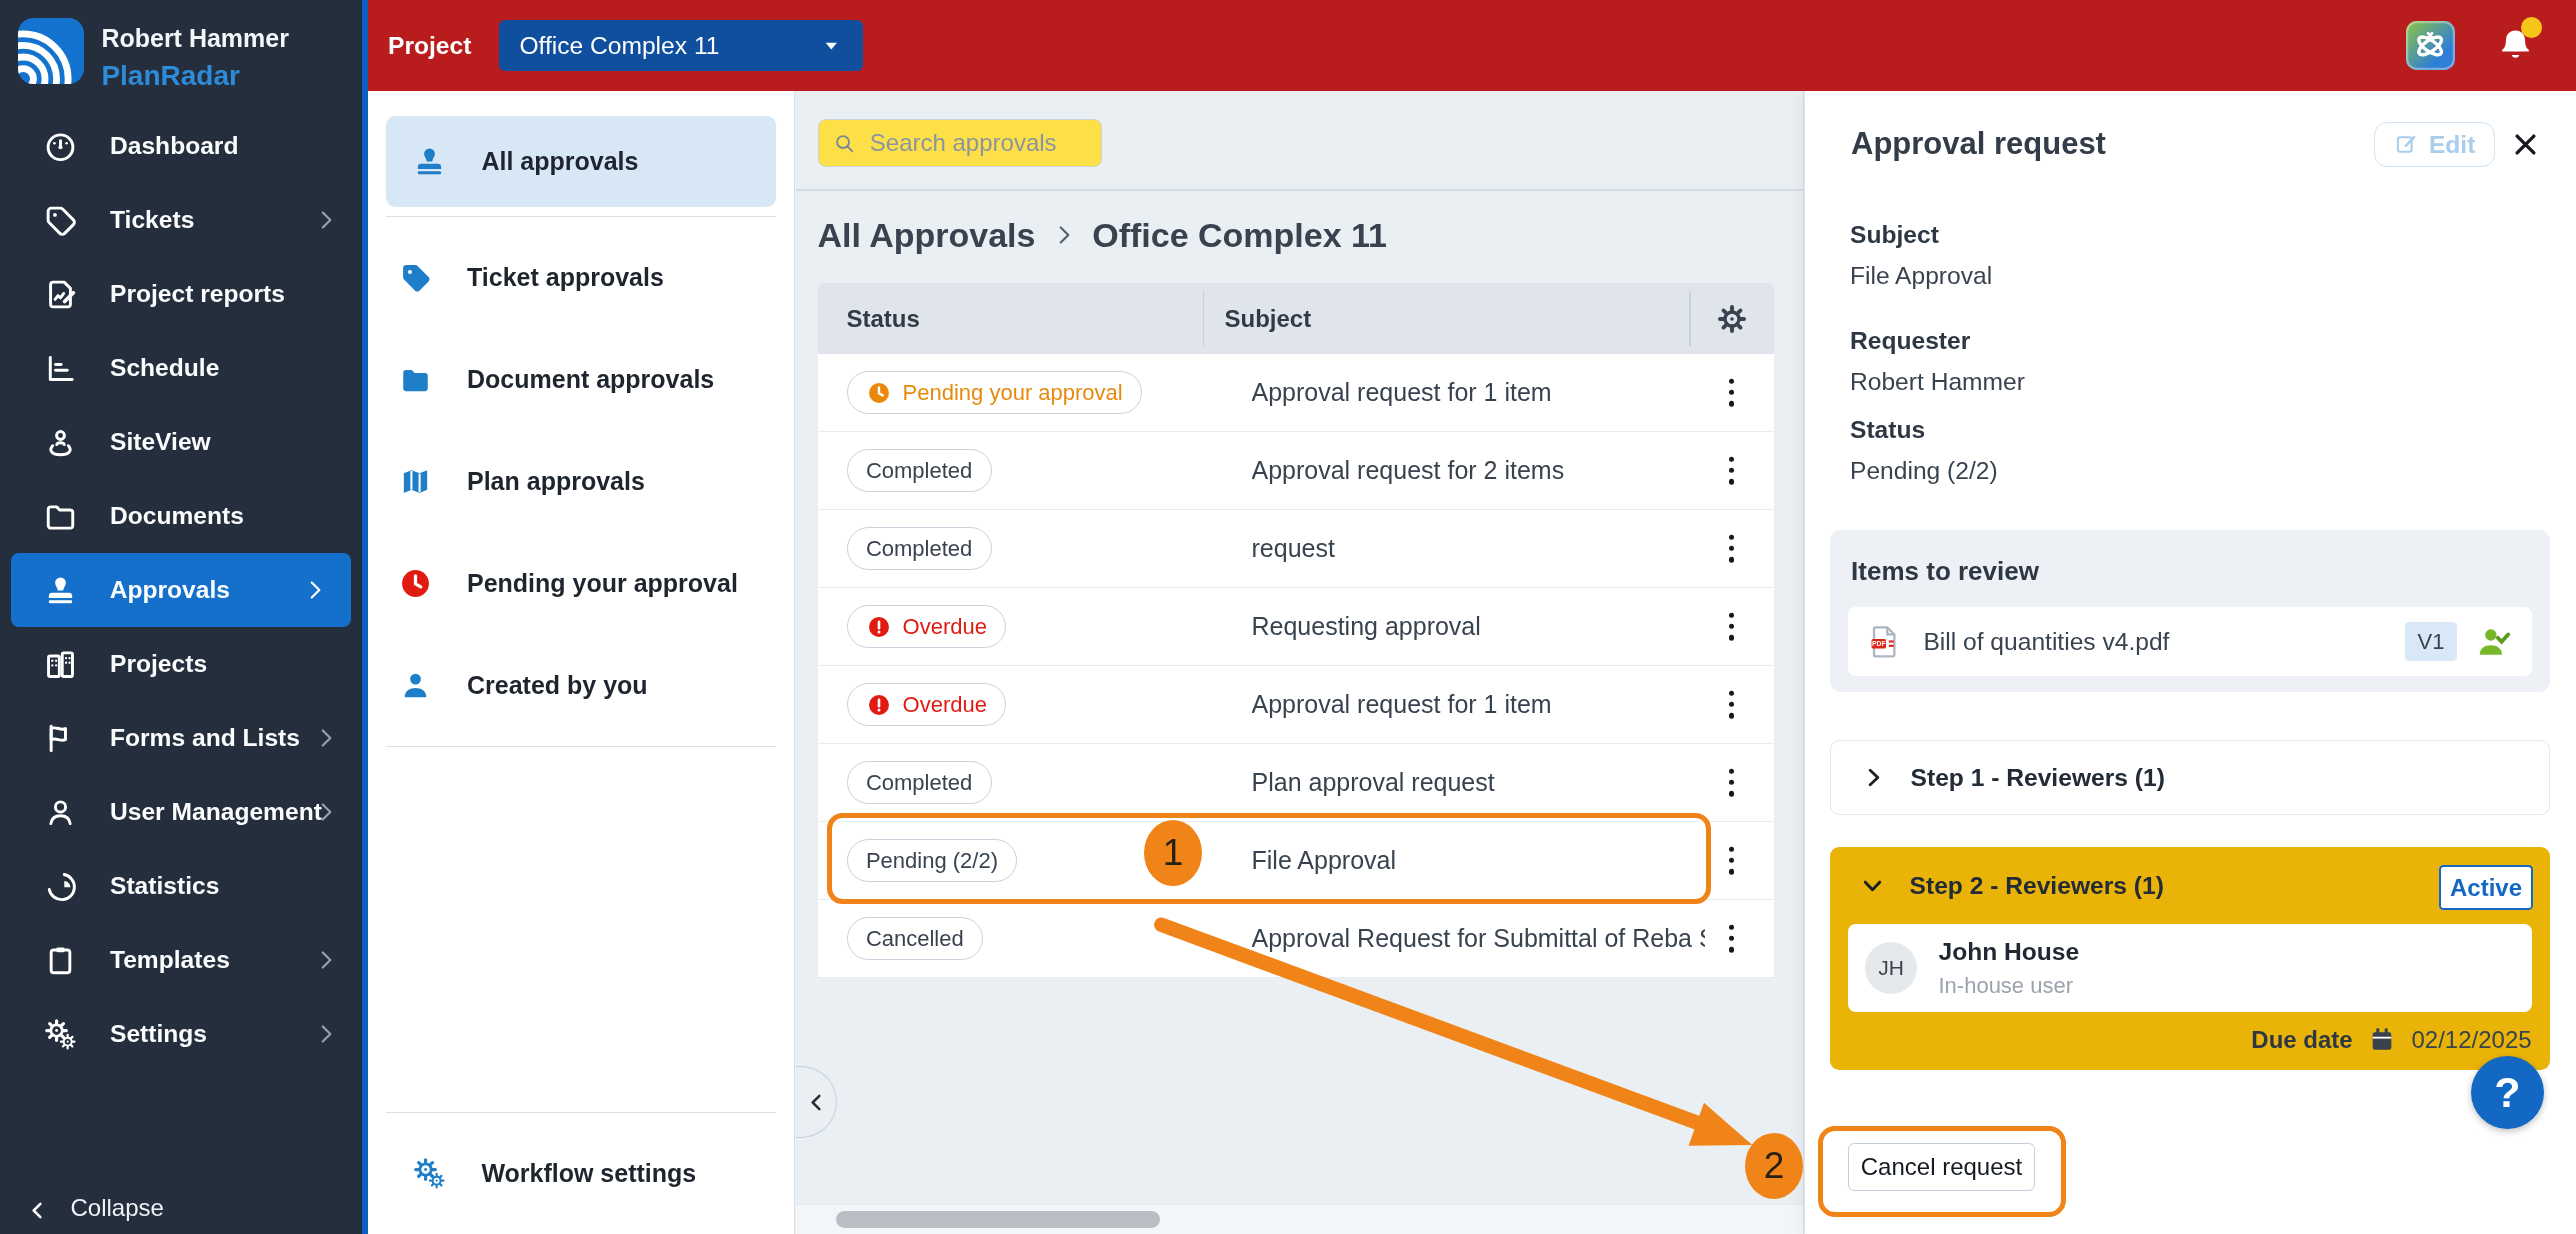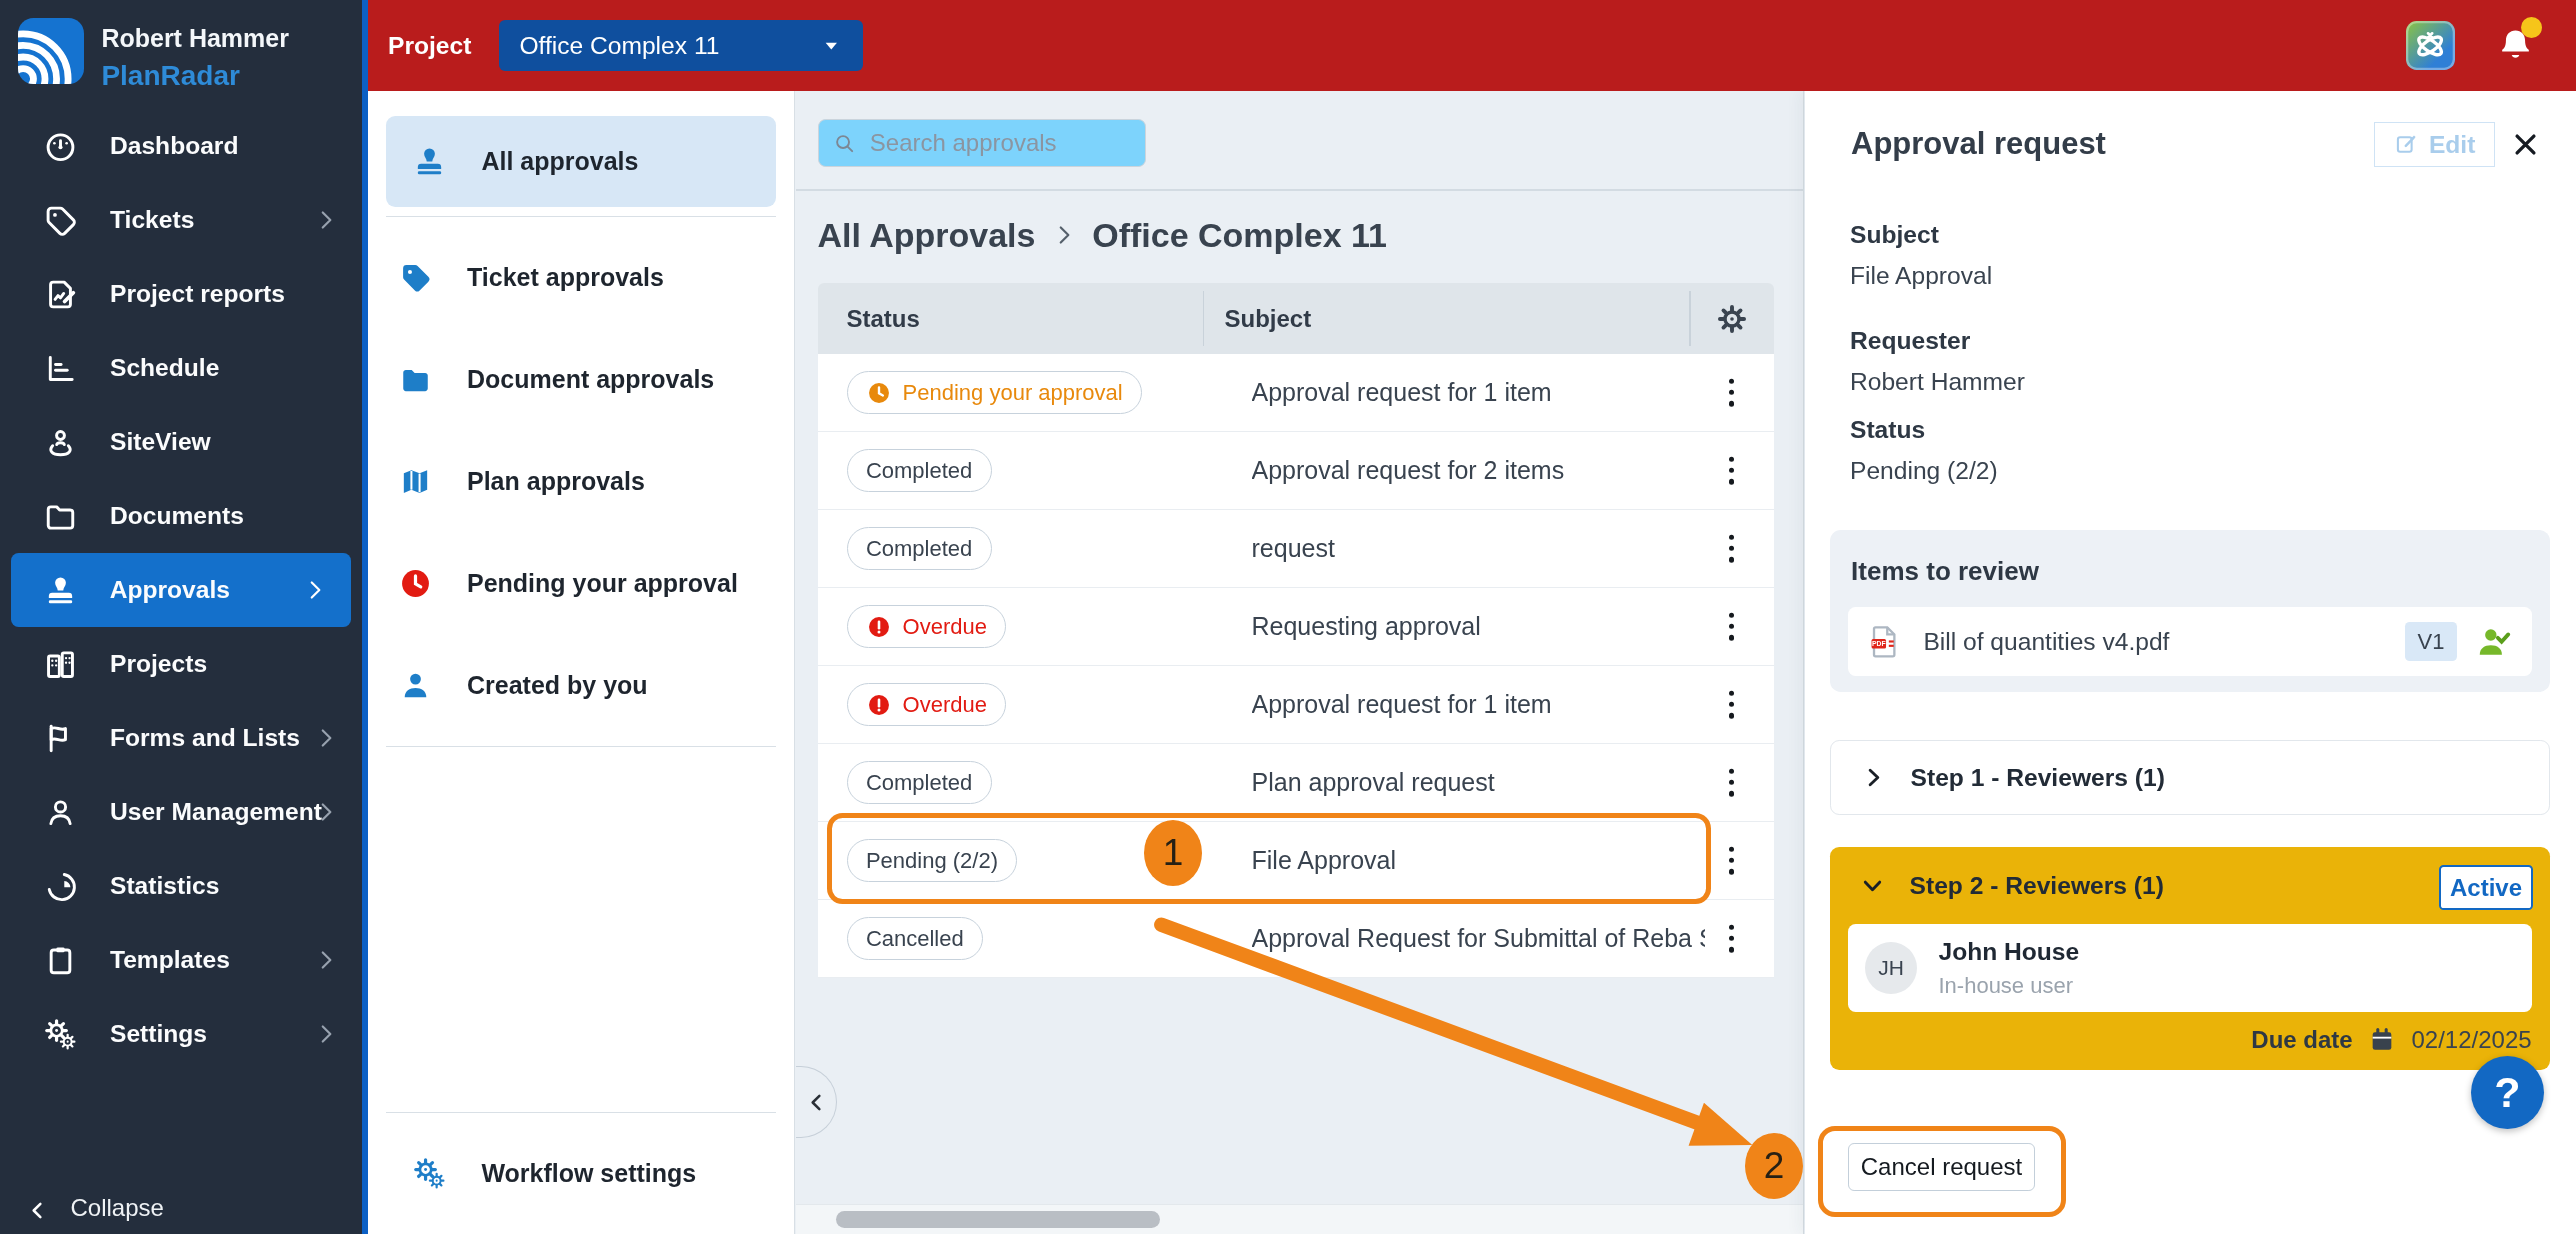--- a/index.html
+++ b/index.html
@@ -45,21 +45,21 @@
   .f-ic{width:35px;height:35px;margin-right:34px;color:#1E7EC8;flex:none;}
   .f-item.v-active{background:#D7E7F6;border-radius:9.2px;margin:0 18.4px;height:91px;padding-left:26px;}
   .f-item.v-red .f-ic{color:#E21B12;}
   .f-item.v-div{height:1.5px;background:#D9E0E6;margin:9.2px 18.4px;padding:0;cursor:default;}
   .f-bottom{position:absolute;left:18.4px;right:18.4px;bottom:0;height:121px;border-top:1.5px solid #D9E0E6;
             display:flex;align-items:center;padding-left:26px;gap:34px;font-size:25px;font-weight:600;color:#1E252E;cursor:pointer;}
   .f-bottom .f-ic{margin:0;}
 
   
   .main{position:absolute;left:796px;top:91px;width:1008px;bottom:0;background:#EAEFF4;border-right:1.5px solid #D5DCE2;box-sizing:border-box;}
-  .search{position:absolute;left:21.5px;top:28px;width:328px;height:48px;background:#7dd3fc;border:1.5px solid #CBD4DC;border-radius:7.7px;
+  .search{position:absolute;left:21.5px;top:28px;width:284px;height:48px;background:#fde047;border:1.5px solid #CBD4DC;border-radius:7.7px;
           display:flex;align-items:center;padding:0 14px;gap:12.3px;box-sizing:border-box;}
   .search .mag{width:23px;height:23px;flex:none;}
   .search input{border:none;outline:none;font-size:24px;color:#39424D;font-family:inherit;width:100%;background:transparent;}
   .search input::placeholder{color:#8B95A1;}
   .hdiv{position:absolute;left:0;right:0;top:98px;height:1.5px;background:#D3DBE2;}
   .breadcrumb{position:absolute;left:21.5px;top:121px;height:46px;display:flex;align-items:center;gap:15.4px;
               font-size:34px;font-weight:700;color:#39434F;}
   .bc-sep{width:26px;height:26px;color:#55606B;}
   .table{position:absolute;left:21.5px;top:192px;width:956px;}
   .thead{height:71px;background:#DFE5EA;border-radius:6.1px 6.1px 0 0;position:relative;display:flex;align-items:center;
@@ -82,21 +82,21 @@
   .kebab i{width:5.4px;height:5.4px;border-radius:50%;background:#15191E;}
   .hscroll{position:absolute;left:0;right:0;bottom:0;height:29px;background:#F3F6F8;border-top:1.5px solid #E3E8EC;}
   .hscroll .thumb{position:absolute;left:40px;top:6.1px;width:324px;height:17px;border-radius:8.4px;background:#B9BEC4;cursor:pointer;}
   .collapse-tab{position:absolute;left:0;top:975px;width:41px;height:72px;background:#EAEFF4;border:1.5px solid #C6CFD8;border-left:none;
                 border-radius:0 36px 36px 0;display:flex;align-items:center;justify-content:center;cursor:pointer;color:#2A2F36;box-sizing:border-box;}
   .collapse-tab .c-ic{width:23px;height:23px;}
 
   
   .panel{position:absolute;left:1805px;top:91px;right:0;bottom:0;background:#fff;box-shadow:-6.1px 0 14px rgba(40,60,80,.05);}
   .p-title{position:absolute;left:46px;top:35px;font-size:31px;font-weight:700;color:#333D49;}
-  .edit-btn{position:absolute;left:569px;top:31px;width:121px;height:45px;border:1.5px solid #CFE3F5;border-radius:0;background:#fff;
+  .edit-btn{position:absolute;left:569px;top:31px;width:121px;height:45px;border:1.5px solid #CFE3F5;border-radius:13px;background:#fff;
             display:flex;align-items:center;justify-content:center;gap:10.7px;color:#A9CDEC;font-size:24.6px;font-weight:600;cursor:pointer;font-family:inherit;box-sizing:border-box;}
   .edit-btn .e-ic{width:24.6px;height:24.6px;}
   .close-btn{position:absolute;left:705px;top:38px;width:31px;height:31px;cursor:pointer;color:#161B22;background:none;border:none;padding:0;}
   .fld{position:absolute;left:45px;}
   .fld .f-lb{font-size:24.6px;font-weight:700;color:#2E3844;}
   .fld .f-vl{margin-top:13px;font-size:24.6px;color:#39434F;}
   .fld-subject{top:130px;} .fld-requester{top:236px;} .fld-status{top:325px;}
   .items-card{position:absolute;left:24.6px;right:26px;top:439px;height:162px;background:#EDF1F6;border-radius:10.7px;}
   .items-card .ic-h{position:absolute;left:21.5px;top:26px;font-size:26px;font-weight:700;color:#2E3844;}
   .file-row{position:absolute;left:18.4px;right:18.4px;top:77px;height:69px;background:#fff;border-radius:7.7px;

